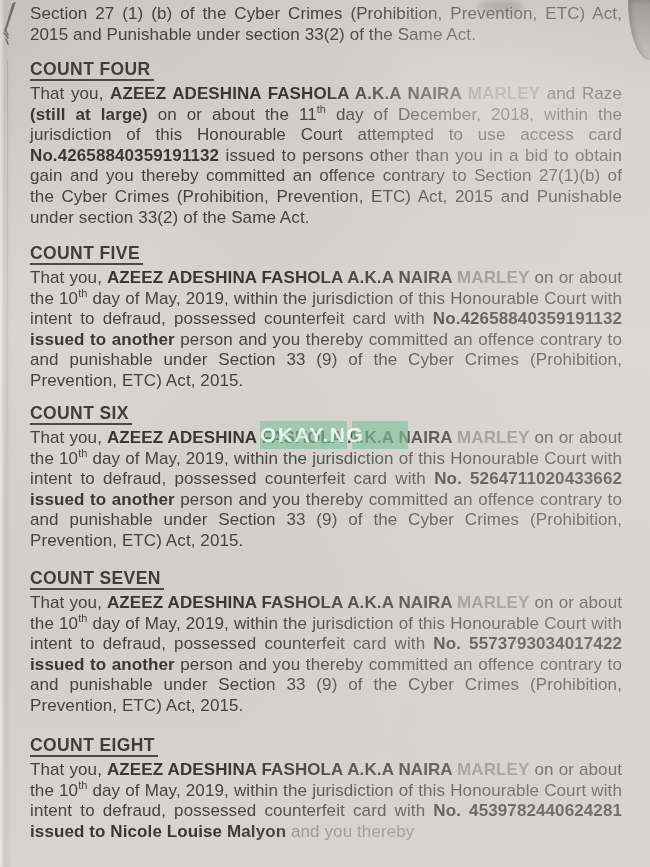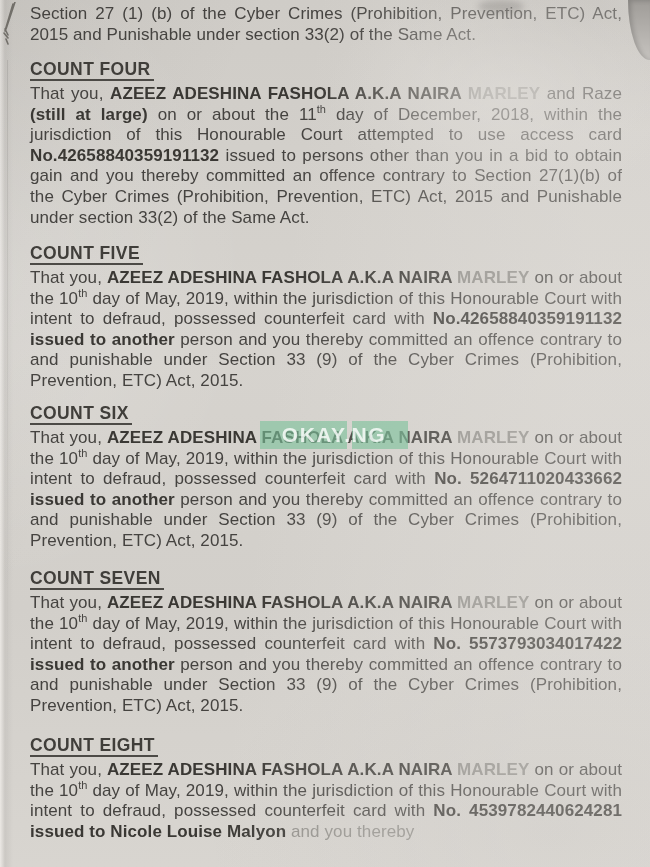--- a/index.html
+++ b/index.html
@@ -31,21 +31,21 @@
   .count-body{margin:0;}
   .strong{font-weight:700;color:#3a3834;}
   .light{color:#908e89;}
   .count-body sup, .body-text sup{font-size:11px;line-height:0;vertical-align:super;letter-spacing:0;}
   
   .watermark{position:absolute;left:260px;top:421px;width:148px;height:28px;z-index:6;}
   .wm-box{position:absolute;top:0;height:28px;background:rgba(125,194,155,0.62);}
   .wm-box-1{left:0;width:87px;}
   .wm-box-2{left:92px;width:56px;}
   .wm-label{
-    position:absolute;left:0;top:0;width:100%;text-align:center;
+    position:absolute;left:0;top:0;width:100%;
     font-weight:700;font-size:21px;line-height:28px;letter-spacing:1.5px;
     color:rgba(255,255,255,0.78);
   }
   
   .light-overlay{
     position:absolute;inset:0;z-index:4;pointer-events:none;
     background:
       radial-gradient(260px 150px at 78% 11%, rgba(226,223,219,0.50), transparent 70%),
       linear-gradient(97deg, transparent 42%, rgba(226,223,219,0.22) 60%, rgba(230,227,223,0.32) 82%);
   }

